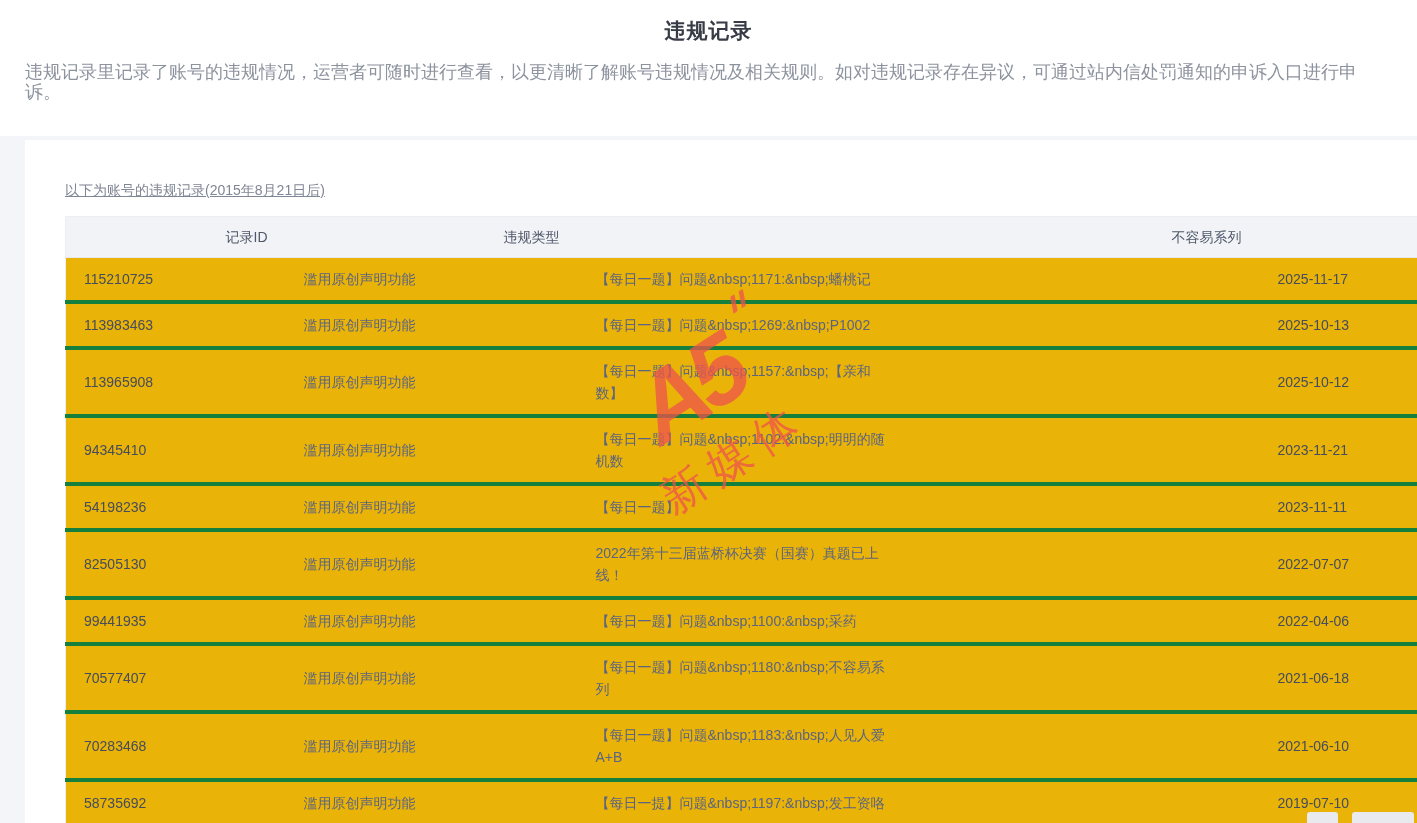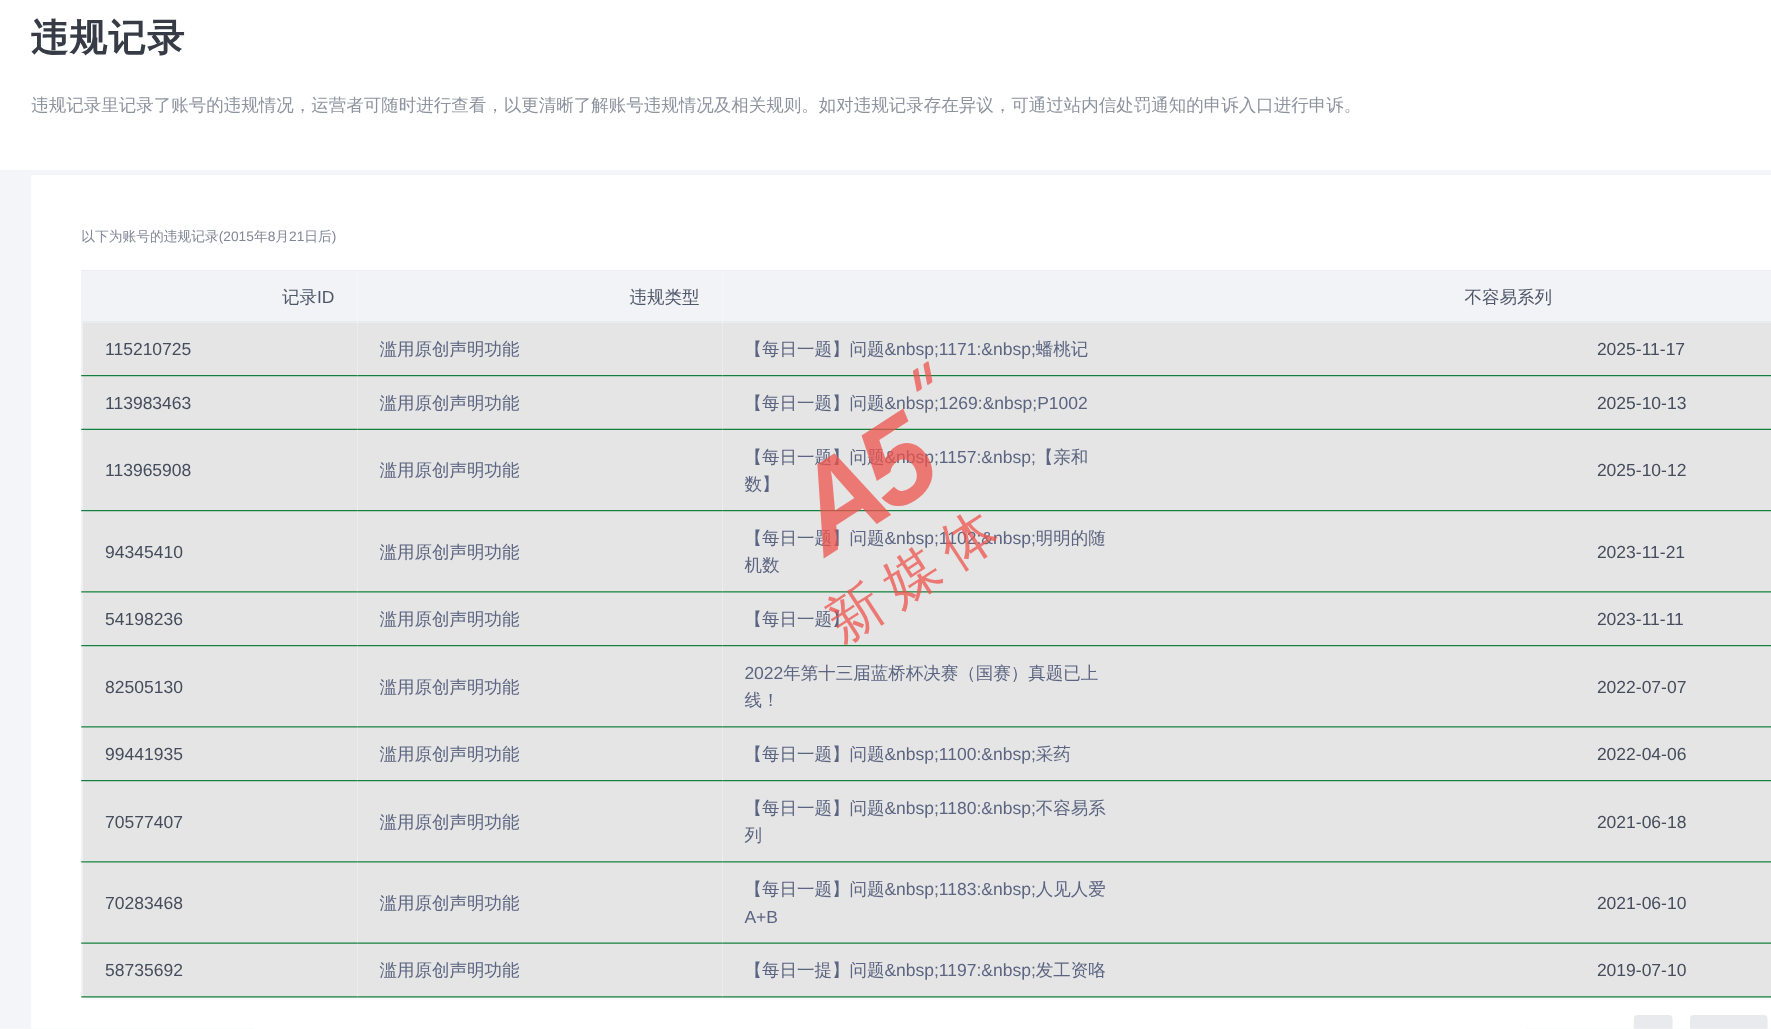--- a/index.html
+++ b/index.html
@@ -8,49 +8,50 @@
     background:#f4f5f8;
     font-family:"Liberation Sans","DejaVu Sans",sans-serif;
     -webkit-font-smoothing:antialiased;
   }
   
   .top-section{
     position:absolute;left:0;top:0;width:1417px;height:136px;
     background:#ffffff;box-sizing:border-box;padding:14px 25px 0 25px;
   }
   .page-title{
-    margin:0;font-size:30px;line-height:34px;font-weight:600;color:#363b45;
+    margin:0;font-size:21px;line-height:34px;font-weight:600;color:#363b45;
     letter-spacing:1px;
+    text-align:center;
   }
   .page-desc{
-    margin:26px 0 0 0;font-size:14px;line-height:20px;color:#8d939e;
+    margin:14px 0 0 0;font-size:18px;line-height:20px;color:#8d939e;
   }
   
   .card{
     position:absolute;left:25px;top:140px;
     width:calc(100% - 25px);height:calc(100% - 140px);
     background:#ffffff;box-sizing:border-box;
     padding:40px 0 0 40px;
   }
   .card-subtitle{
-    font-size:11px;line-height:20px;color:#808695;margin:0 0 16px 0;
+    font-size:14px;line-height:20px;color:#808695;margin:0 0 16px 0;text-decoration:underline;
   }
   
   table.viol-table{
     border-collapse:collapse;table-layout:fixed;width:1424px;
     font-size:14px;
   }
   table.viol-table th{
     background:#f2f3f6;color:#4e5769;font-weight:400;text-align:right;
     padding:10px 18px;border-bottom:1px solid #e7e9ee;border-top:1px solid #eceef2;
     line-height:20px;
   }
   table.viol-table td{
-    padding:10px 18px;border-bottom:1px solid #15803d;vertical-align:middle;
-    line-height:22px;background:#e5e5e5;
+    padding:10px 18px;border-bottom:4px solid #15803d;vertical-align:middle;
+    line-height:22px;background:#eab308;
   }
   table.viol-table{border-left:1px solid #eceef2;}
   .col-id{width:220px;}
   .col-type{width:292px;}
   .col-content{width:682px;}
   .col-date{width:230px;}
   .c-id,.c-date{color:#454c5c;}
   .c-type{color:#5b6480;}
   .content-text{
     display:inline-block;max-width:292px;color:#5b6480;cursor:pointer;

